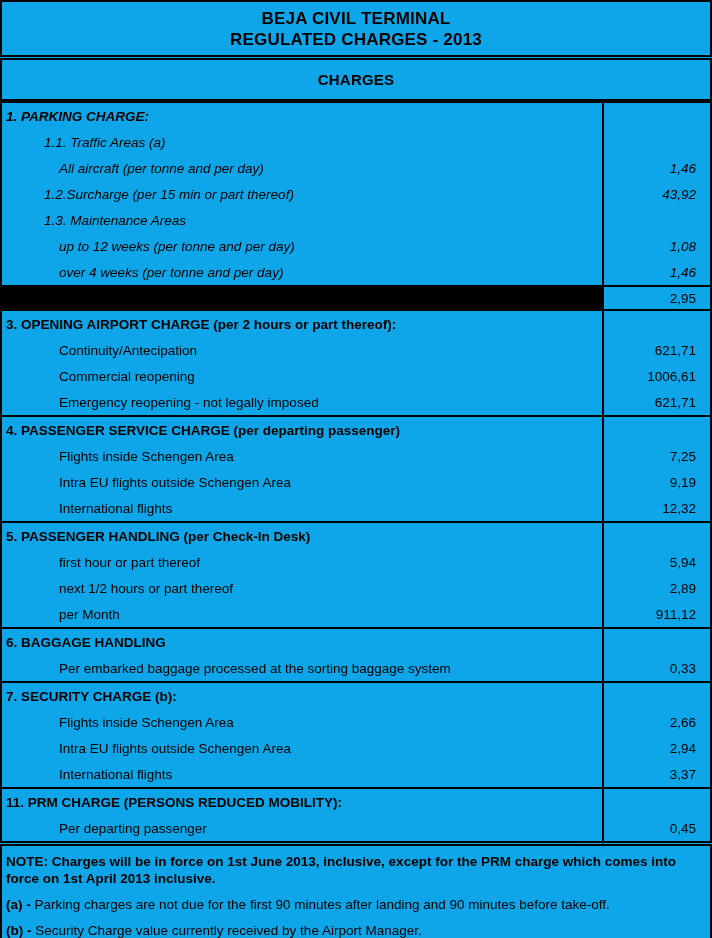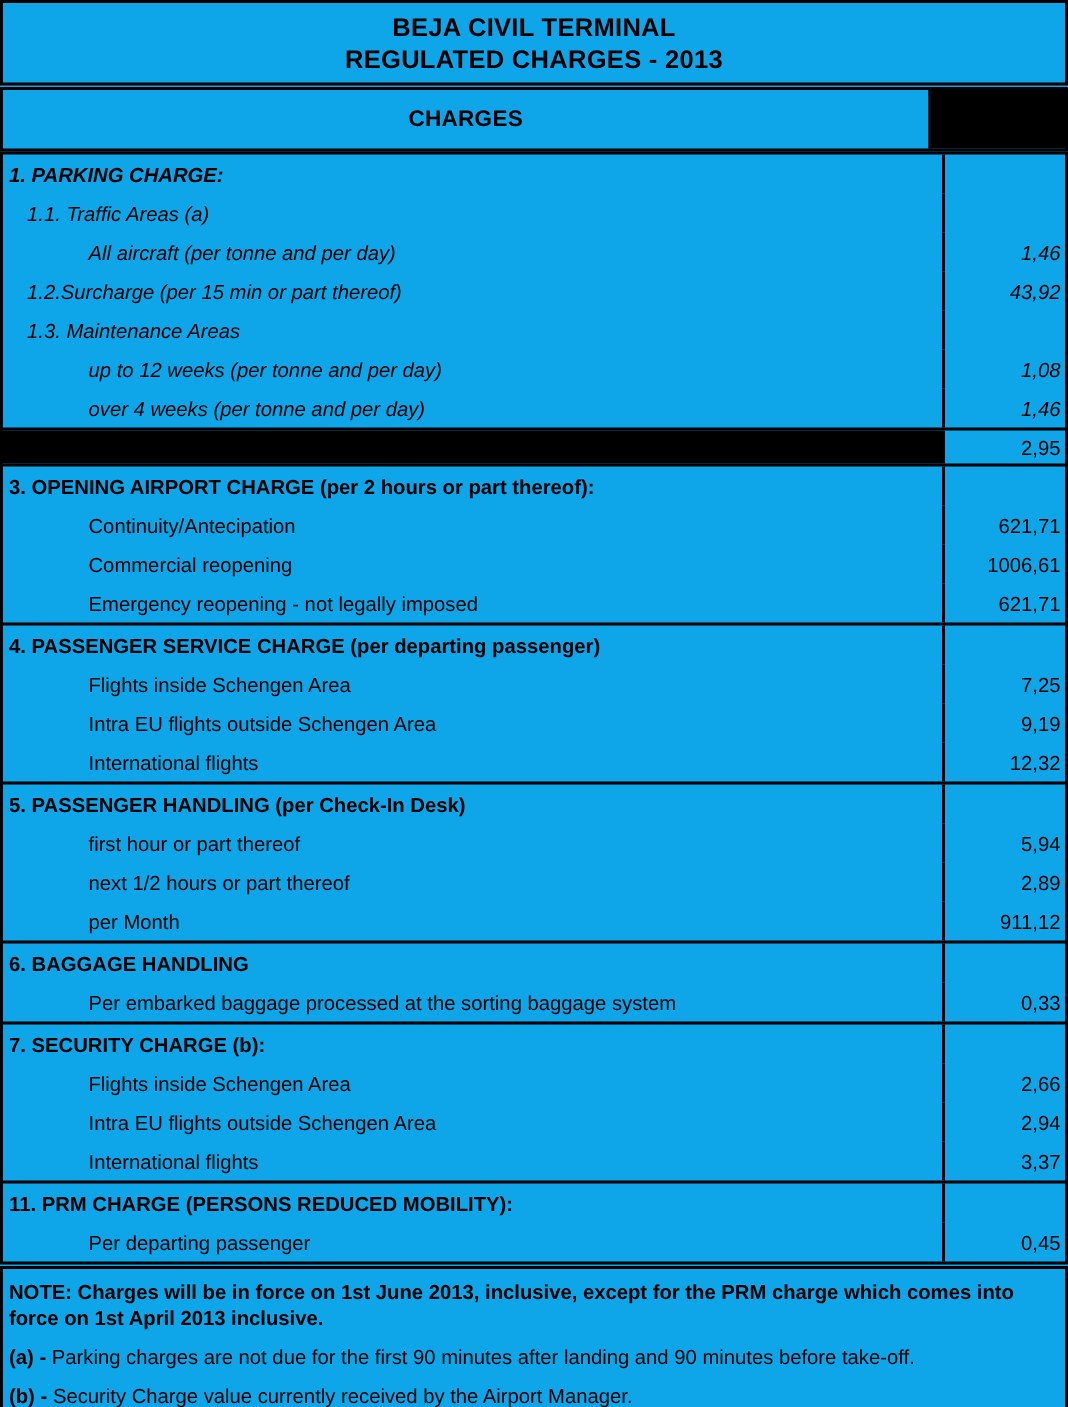--- a/index.html
+++ b/index.html
@@ -23,20 +23,21 @@
     font-size: 17px;
     line-height: 21px;
     letter-spacing: 0.2px;
   }
   
   .header-row {
     height: 43px;
     margin-top: 1px;
     border: 2px solid #000;
     display: flex;
+    flex-direction: column;
   }
   .header-left {
     flex: 1;
     display: flex;
     align-items: center;
     justify-content: center;
     font-weight: bold;
     font-size: 15px;
     letter-spacing: 0.2px;
   }
@@ -53,27 +54,27 @@
   .row.redacted { height: 22px; }
   .row.redacted .label { background: #000; }
   .label {
     flex: 1;
     padding-left: 4px;
     display: flex;
     align-items: center;
     white-space: nowrap;
     overflow: hidden;
   }
-  .label.ind1 { padding-left: 16px; text-align: center; }
+  .label.ind1 { padding-left: 42px; text-align: center; }
   .label.ind2 { padding-left: 57px; }
   .label.b { font-weight: bold; }
   .val {
-    width: 82px;
+    width: 108px;
     border-left: 2px solid #000;
-    padding-right: 3px;
+    padding-right: 14px;
     display: flex;
     align-items: center;
     justify-content: flex-end;
   }
   
   .notes {
     border: 2px solid #000;
     margin-top: 1px;
     min-height: 94px;
     padding: 0 5px 3px 4px;

